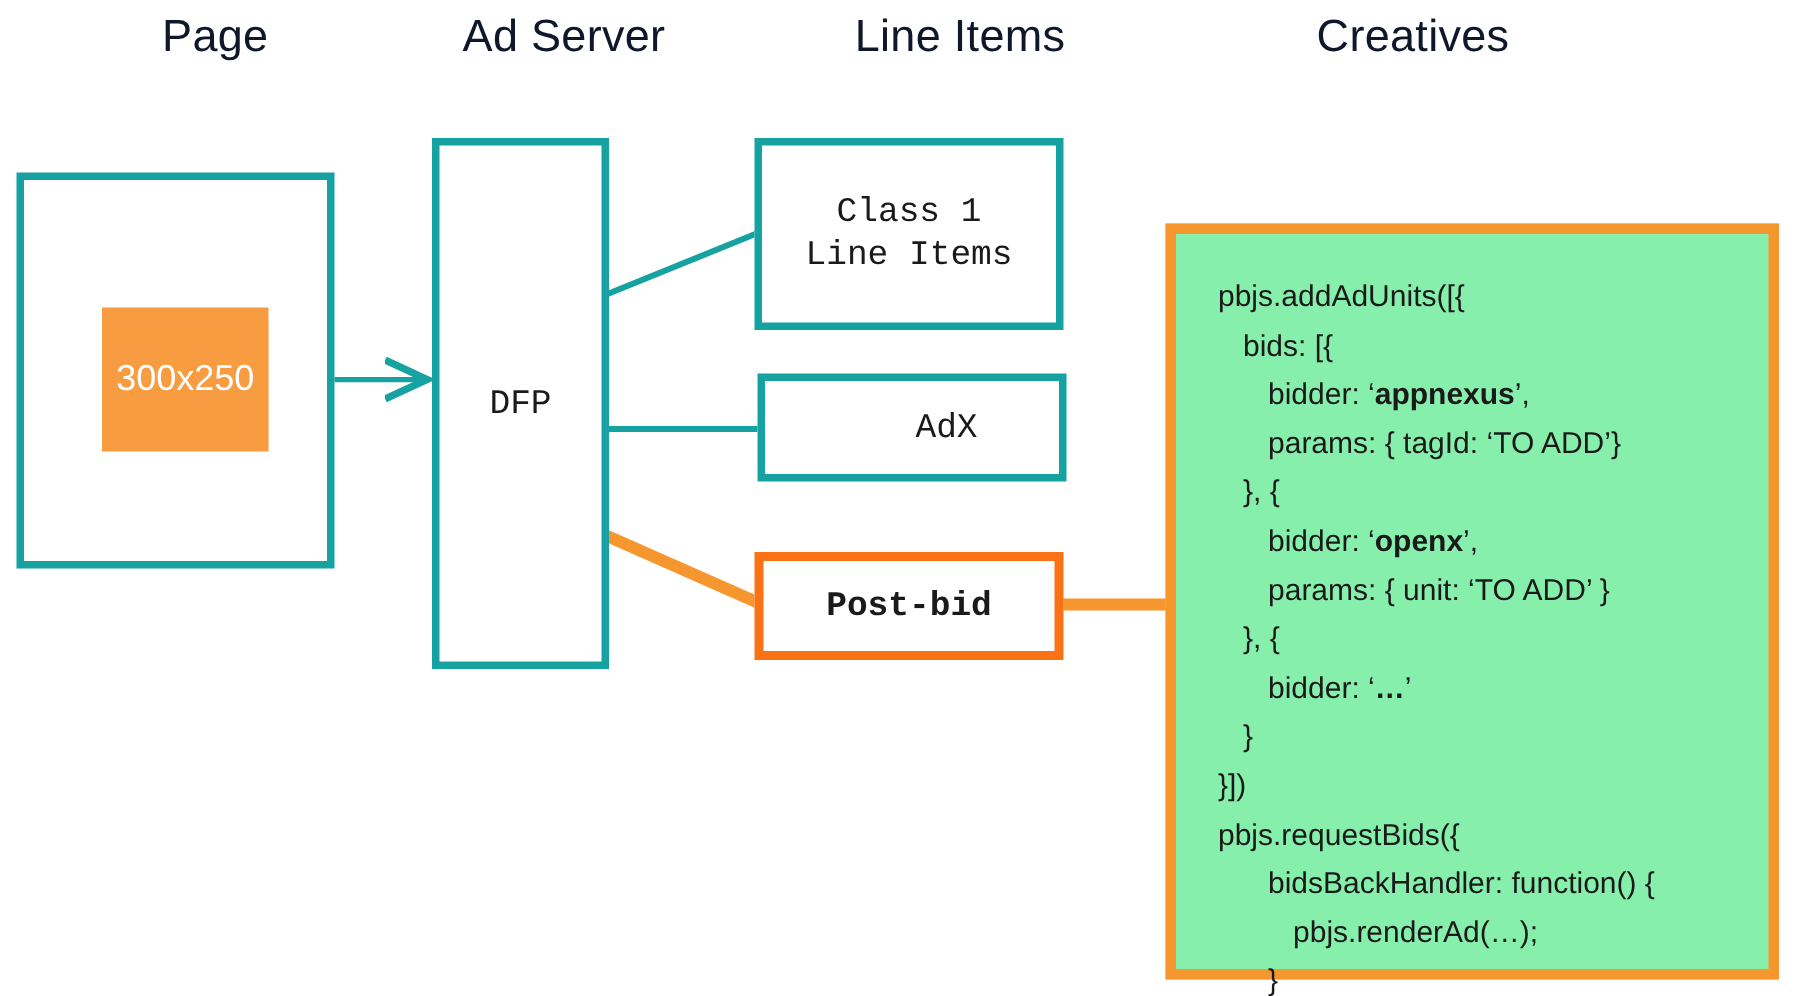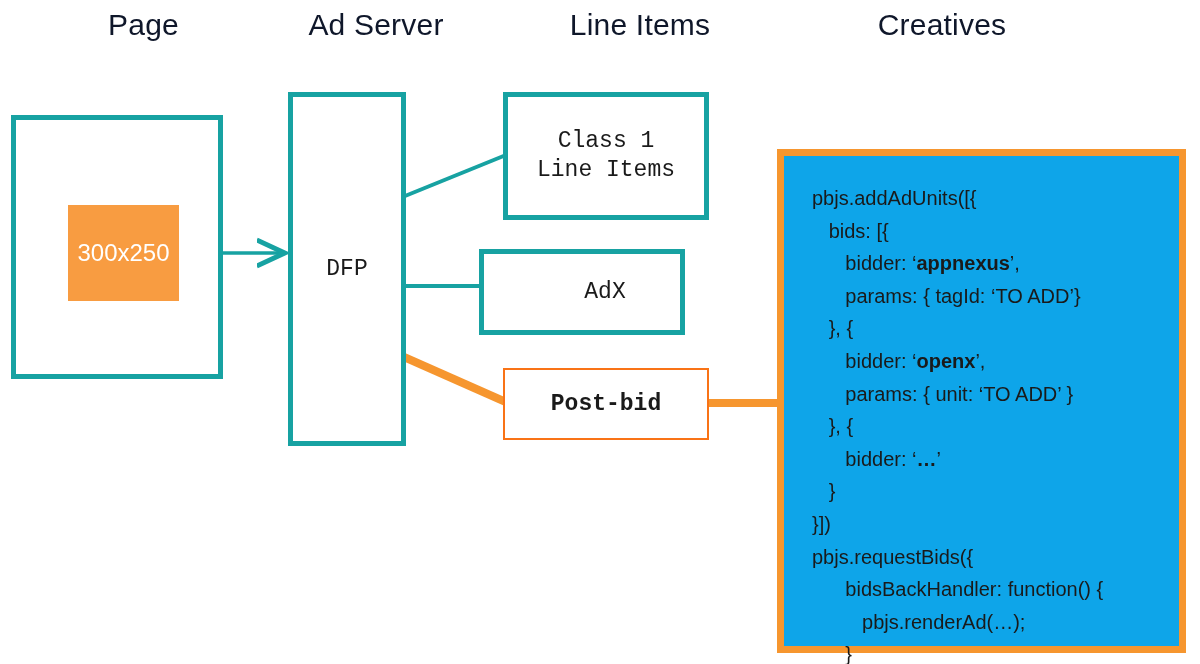--- a/index.html
+++ b/index.html
@@ -35,21 +35,21 @@
   .node {
     position: absolute;
     box-sizing: border-box;
     background: #ffffff;
     display: flex;
     align-items: center;
     justify-content: center;
     text-align: center;
   }
   .node-teal { border: 5px solid #17A2A2; }
-  .node-orange { border: 2px solid #f97316; }
+  .node-orange { border: 6px solid #f97316; }
   .node-label {
     font-size: 23px;
     line-height: 1.25;
     color: #1a1a1a;
     font-weight: 400;
     font-family: Liberation Mono, monospace;
   }
   .node-label.bold { font-weight: bold; font-size: 23px; }
 
   #page-box { left: 11px; top: 115px; width: 212px; height: 264px; }
@@ -62,30 +62,30 @@
     align-items: center;
     justify-content: center;
   }
   #ad-slot .slot-text {
     color: #ffffff;
     font-size: 24px;
     line-height: 1;
   }
   #dfp-box { left: 288px; top: 92px; width: 118px; height: 354px; }
   #class1-box { left: 503px; top: 92px; width: 206px; height: 128px; }
-  #adx-box { left: 479px; top: 249px; width: 206px; height: 86px; padding-left: 46px; }
+  #adx-box { left: 505px; top: 249px; width: 206px; height: 72px; padding-left: 46px; }
   #postbid-box { left: 503px; top: 368px; width: 206px; height: 72px; }
 
   #code-box {
     position: absolute;
     left: 777px; top: 149px;
     width: 409px; height: 504px;
     box-sizing: border-box;
     border: 7px solid #F6962F;
-    background: #0ea5e9;
+    background: #86efac;
     padding: 26px 0 0 28px;
   }
   #code-lines {
     font-family: "Liberation Sans", sans-serif;
     font-size: 20px;
     line-height: 32.6px;
     color: #1a1a1a;
     white-space: pre;
   }
   #code-lines .ln { display: block; white-space: pre; }

